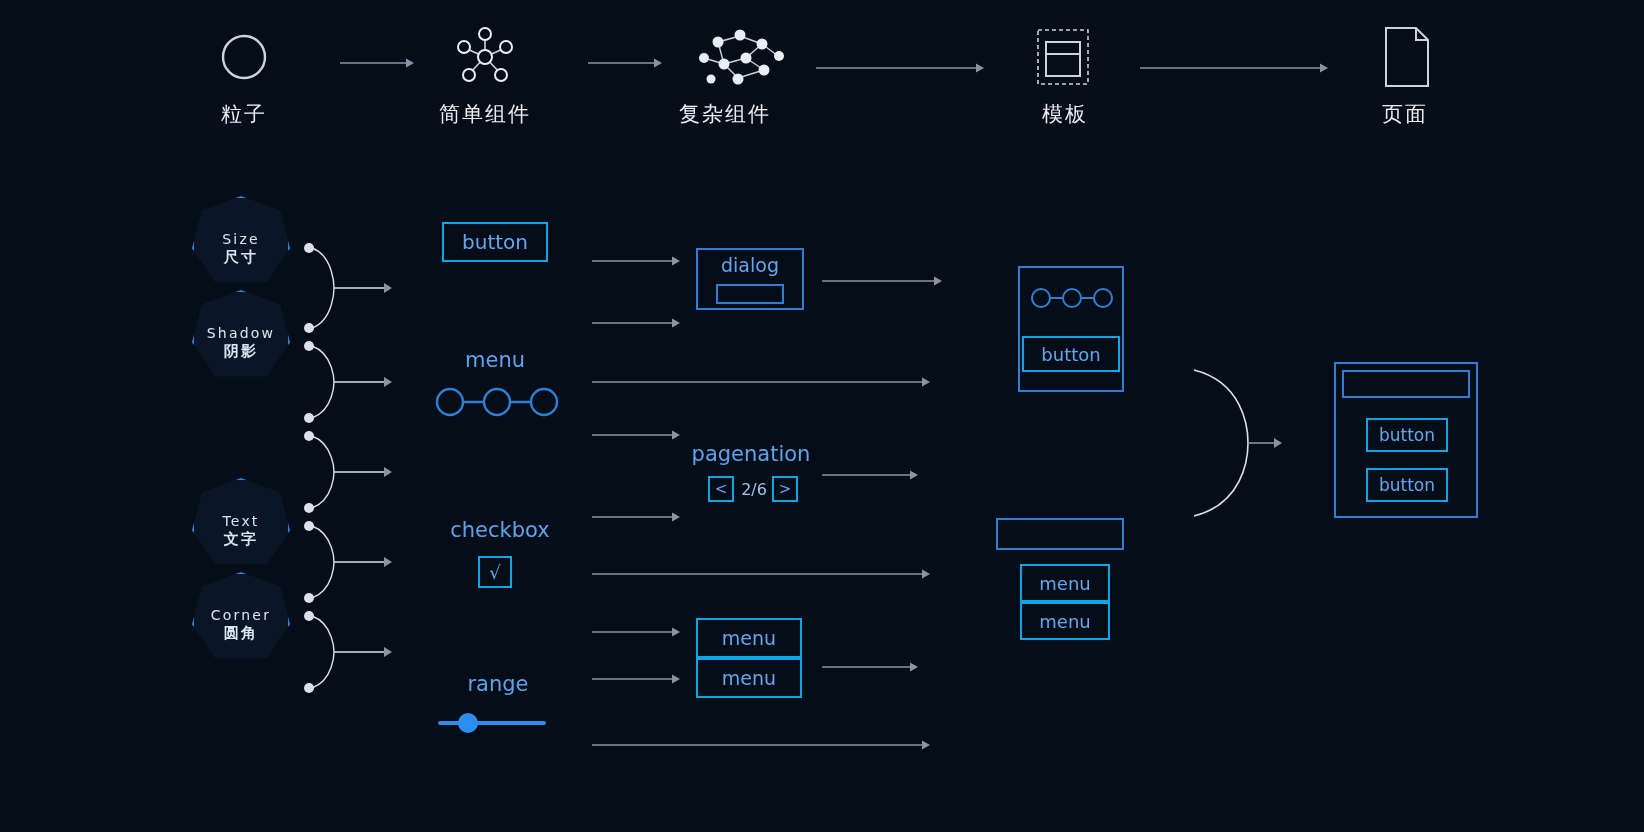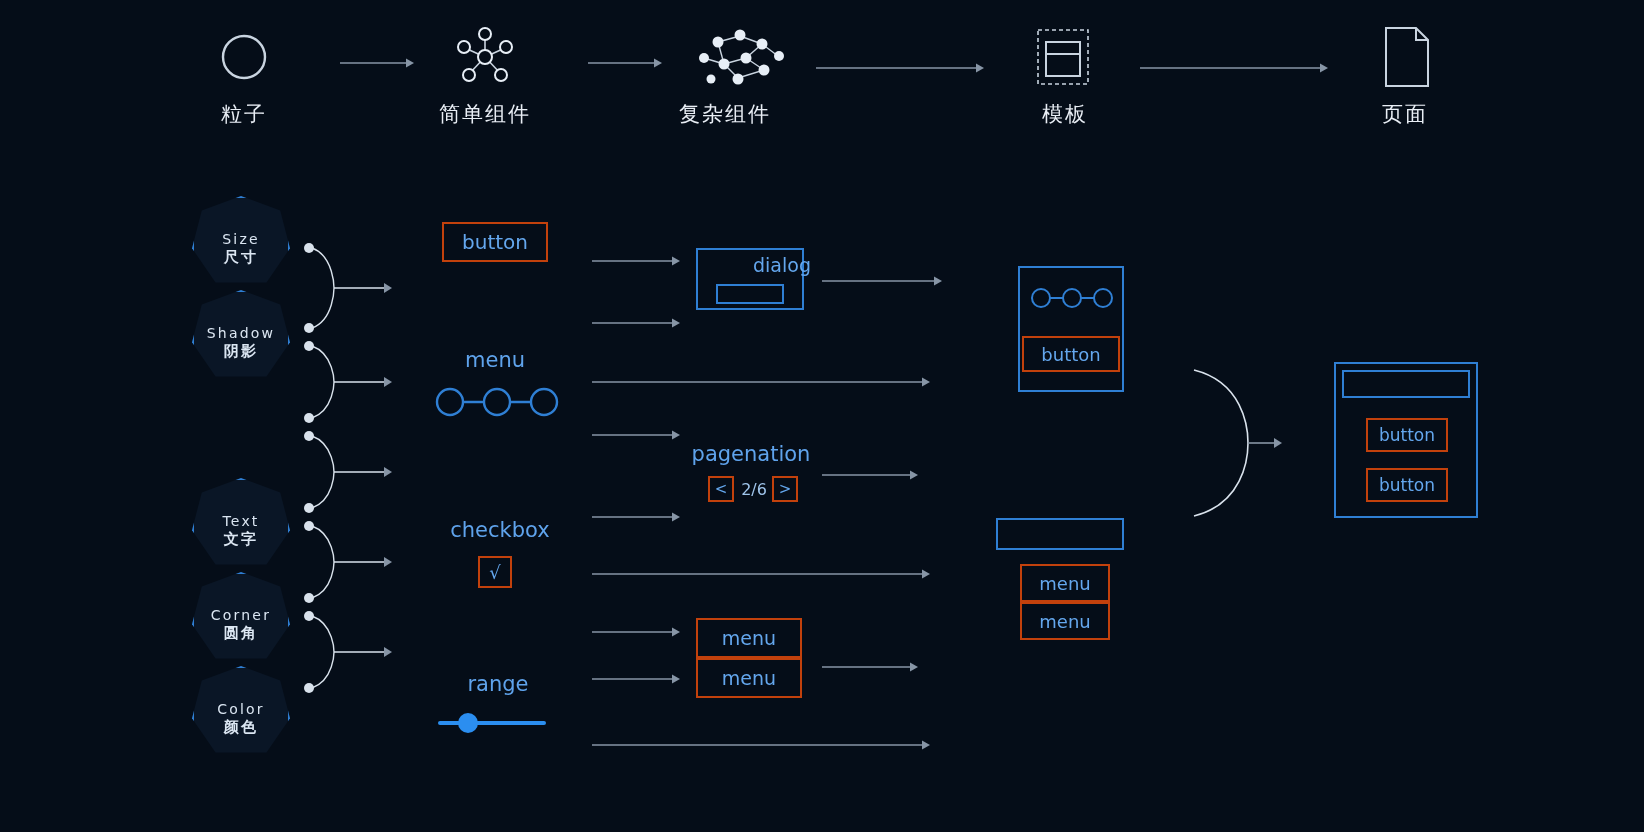--- a/index.html
+++ b/index.html
@@ -29,21 +29,21 @@
     background:#0a1626;
     border:2px solid #2f7fd4;
     clip-path:polygon(50% 0%,90% 16%,100% 58%,76% 96%,24% 96%,0% 58%,10% 16%);
     display:flex;align-items:center;justify-content:center;
     filter:drop-shadow(0 0 9px rgba(42,122,211,.85)) drop-shadow(0 0 18px rgba(42,122,211,.45));
   }
   .hept-inner{display:flex;flex-direction:column;align-items:center;justify-content:center;}
 
   
   .obox{
-    border:2px solid #c2410c;
+    border:2px solid #0ea5e9;
     box-sizing:border-box;
     display:flex;align-items:center;justify-content:center;
     color:#64a7ee;
     font-family:"DejaVu Sans", sans-serif;
   }
   .plain-label{
     color:#5fa3ec;font-size:21px;
     font-family:"DejaVu Sans", sans-serif;
     text-align:center;
   }
@@ -176,26 +176,20 @@
       <div class="node-text node-en">Text</div>
       <div class="node-text node-cn">文字</div>
     </div>
   </div>
   <div class="abs hept" style="left:192px;top:572px;">
     <div class="hept-inner">
       <div class="node-text node-en">Corner</div>
       <div class="node-text node-cn">圆角</div>
     </div>
   </div>
-  <div class="abs hept" style="left:192px;top:666px;">
-    <div class="hept-inner">
-      <div class="node-text node-en">Color</div>
-      <div class="node-text node-cn">颜色</div>
-    </div>
-  </div>
 
   <div class="abs" style="left:300px;top:230px;">
     <svg width="110" height="490" viewBox="0 0 110 490">
       <g stroke="#d9e2ec" stroke-width="1.4" fill="none">
 
         <path d="M12 18 C 34 26, 34 58, 34 58 C 34 58, 34 90, 12 98"></path>
         <line x1="34" y1="58" x2="84" y2="58"></line>
 
         <path d="M12 116 C 34 124, 34 152, 34 152 C 34 152, 34 180, 12 188"></path>
         <line x1="34" y1="152" x2="84" y2="152"></line>
@@ -285,21 +279,21 @@
     </svg>
   </div>
   <div class="abs" style="left:592px;top:672px;">
     <svg width="90" height="14" viewBox="0 0 90 14">
       <line x1="0" y1="7" x2="80" y2="7" stroke="#8795a6" stroke-width="1.6"></line>
       <path d="M80 2.5 L88 7 L80 11.5 Z" fill="#8795a6"></path>
     </svg>
   </div>
 
   <div class="abs ghost" style="left:696px;top:248px;width:108px;height:62px;"></div>
-  <div class="abs" style="left:696px;top:248px;width:108px;height:34px;display:flex;align-items:center;justify-content:center;color:#64a7ee;font-size:19px;font-family:'DejaVu Sans',sans-serif;padding-left:32px;">dialog</div>
+  <div class="abs" style="left:696px;top:248px;width:108px;height:34px;display:flex;align-items:center;justify-content:center;color:#64a7ee;font-size:19px;font-family:'DejaVu Sans',sans-serif;">dialog</div>
   <div class="abs" style="left:716px;top:284px;width:68px;height:20px;border:2px solid #2f7fd4;box-sizing:border-box;"></div>
 
   <div class="abs plain-label" style="left:686px;top:442px;width:130px;">pagenation</div>
   <div class="abs obox" style="left:708px;top:476px;width:26px;height:26px;font-size:15px;">&lt;</div>
   <div class="abs" style="left:736px;top:476px;width:36px;height:26px;display:flex;align-items:center;justify-content:center;color:#9fc4ea;font-size:16px;font-family:'DejaVu Sans',sans-serif;">2/6</div>
   <div class="abs obox" style="left:772px;top:476px;width:26px;height:26px;font-size:15px;">&gt;</div>
 
   <div class="abs obox" style="left:696px;top:618px;width:106px;height:40px;font-size:19px;">menu</div>
   <div class="abs obox" style="left:696px;top:658px;width:106px;height:40px;font-size:19px;">menu</div>
 

